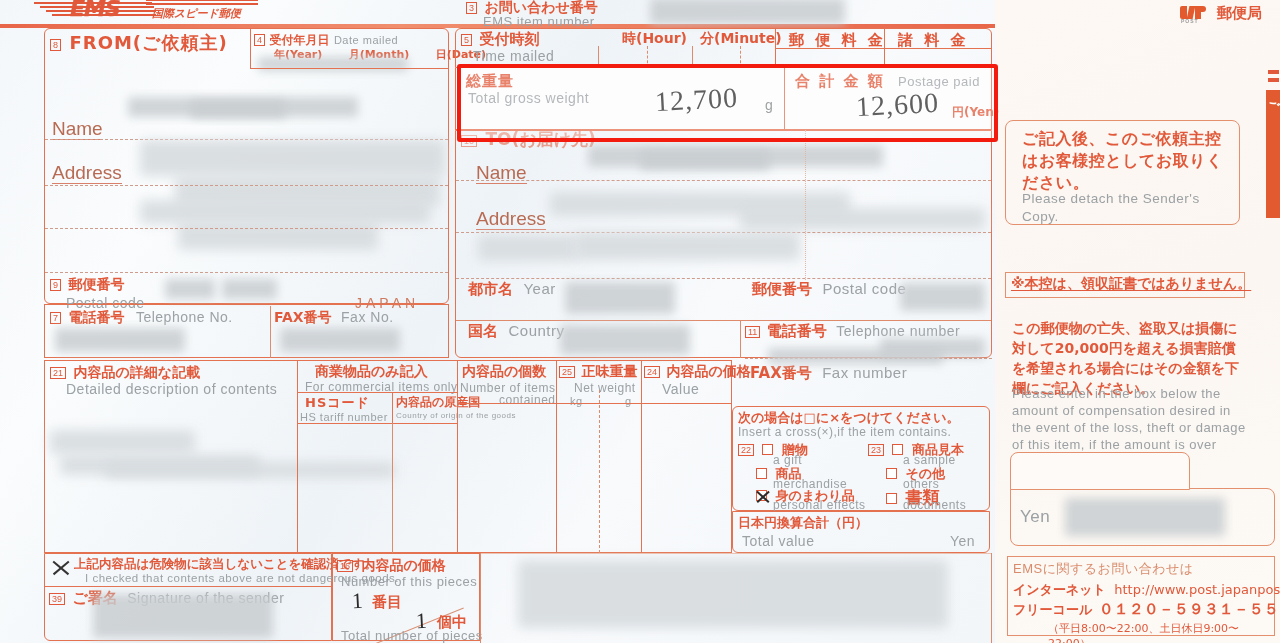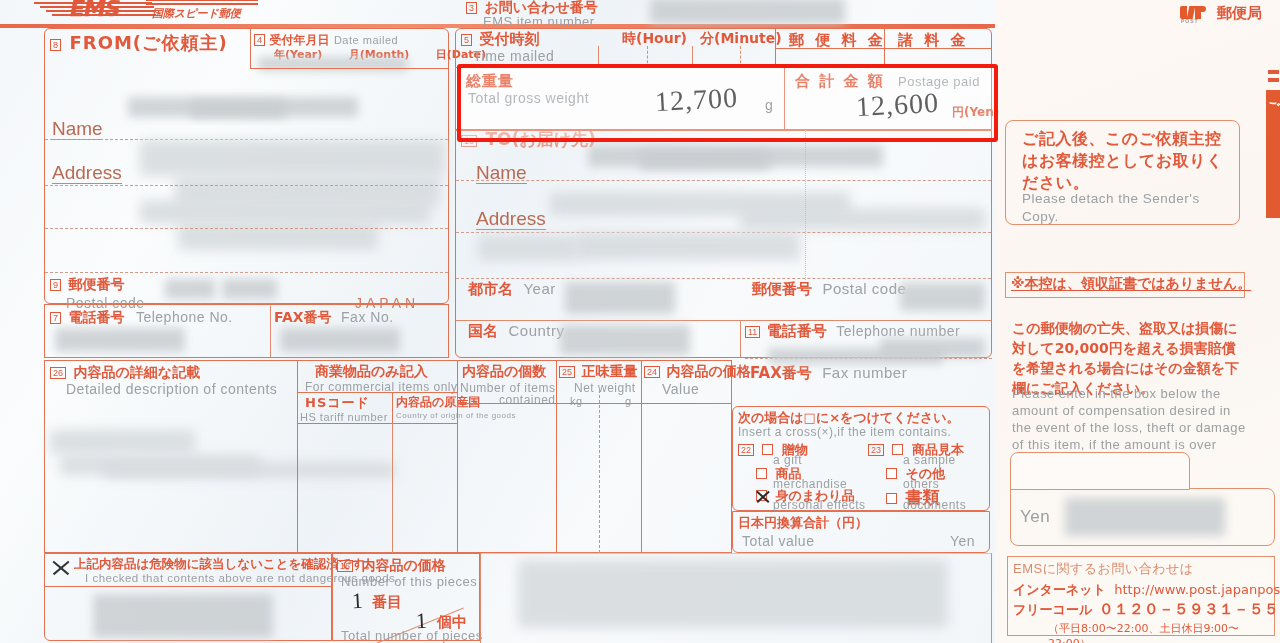--- a/index.html
+++ b/index.html
@@ -258,21 +258,21 @@
 
   <div class="abs" style="left:745px;top:358px;width:247px;border-top:1px dashed #cf9c8c;"></div>
   <div class="abs" style="left:750px;top:364px;white-space:nowrap;">
     <span class="jp" style="font-size:15px;">FAX番号</span>
     <span class="en" style="font-size:15px;margin-left:6px;">Fax number</span>
   </div>
   <div class="redact" style="left:768px;top:348px;width:175px;height:16px;"></div>
 
   <div class="bx frame" style="left:44px;top:360px;width:688px;height:193px;border-radius:0;"></div>
   <div class="abs" style="left:50px;top:363px;white-space:nowrap;">
-    <span class="num-badge">26</span>
+    <span class="num-badge">21</span>
     <span class="jp" style="font-size:14px;margin-left:3px;">内容品の詳細な記載</span>
   </div>
   <div class="en" style="position:absolute;left:66px;top:381px;font-size:14px;">Detailed description of contents</div>
   <div class="redact2" style="left:50px;top:430px;width:145px;height:24px;"></div>
   <div class="redact2" style="left:60px;top:455px;width:200px;height:20px;"></div>
   <div class="redact2" style="left:105px;top:462px;width:290px;height:16px;"></div>
 
   <div class="abs" style="left:297px;top:360px;width:1px;height:193px;background:#e4714f;"></div>
   <div class="jp" style="position:absolute;left:315px;top:363px;font-size:14px;">商業物品のみ記入</div>
   <div class="en" style="position:absolute;left:305px;top:380px;font-size:12px;text-decoration:underline;">For commercial items only</div>
@@ -353,20 +353,25 @@
   <div class="bx frame" style="left:732px;top:511px;width:258px;height:42px;border-radius:0 0 6px 6px;"></div>
   <div class="jp" style="position:absolute;left:738px;top:514px;font-size:13px;">日本円換算合計（円）</div>
   <div class="en" style="position:absolute;left:742px;top:533px;font-size:14px;">Total value</div>
   <div class="en" style="position:absolute;left:950px;top:533px;font-size:14px;">Yen</div>
 
   <div class="bx frame" style="left:44px;top:553px;width:288px;height:88px;border-radius:0 0 0 6px;"></div>
   <div class="bigx" style="left:52px;top:559px;"></div>
   <div class="jp" style="position:absolute;left:74px;top:556px;font-size:12.5px;">上記内容品は危険物に該当しないことを確認済です。</div>
   <div class="en" style="position:absolute;left:85px;top:572px;font-size:11.5px;">I checked that contents above are not dangerous goods.</div>
   <div class="abs" style="left:44px;top:586px;width:288px;height:1px;background:#e4714f;"></div>
+  <div class="abs" style="left:49px;top:589px;white-space:nowrap;">
+    <span class="num-badge">39</span>
+    <span class="jp" style="font-size:15px;margin-left:3px;">ご署名</span>
+    <span class="en" style="font-size:14px;margin-left:5px;">Signature of the sender</span>
+  </div>
   <div class="redact" style="left:93px;top:594px;width:180px;height:44px;"></div>
 
   <div class="bx frame" style="left:332px;top:553px;width:148px;height:88px;border-radius:0;"></div>
   <div class="abs" style="left:337px;top:556px;white-space:nowrap;">
     <span class="num-badge">16</span>
     <span class="jp" style="font-size:14px;margin-left:4px;">内容品の価格</span>
   </div>
   <div class="en" style="position:absolute;left:341px;top:574px;font-size:13px;">Number of this pieces</div>
   <div class="abs" style="left:348px;top:630px;width:120px;height:1px;background:#d98f72;transform:rotate(-22deg);"></div>
   <div class="hand" style="position:absolute;left:352px;top:588px;font-size:22px;">1</div>

